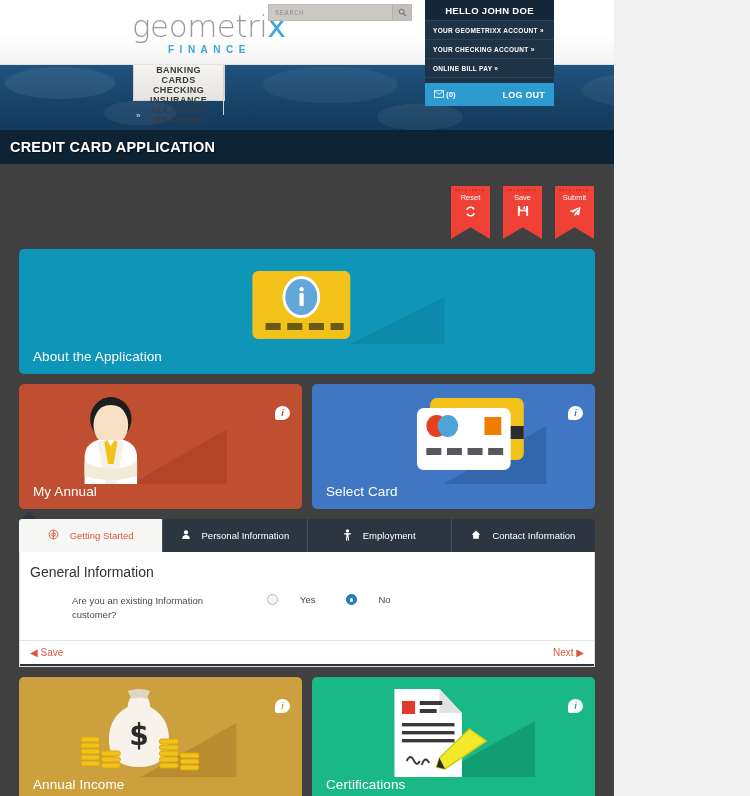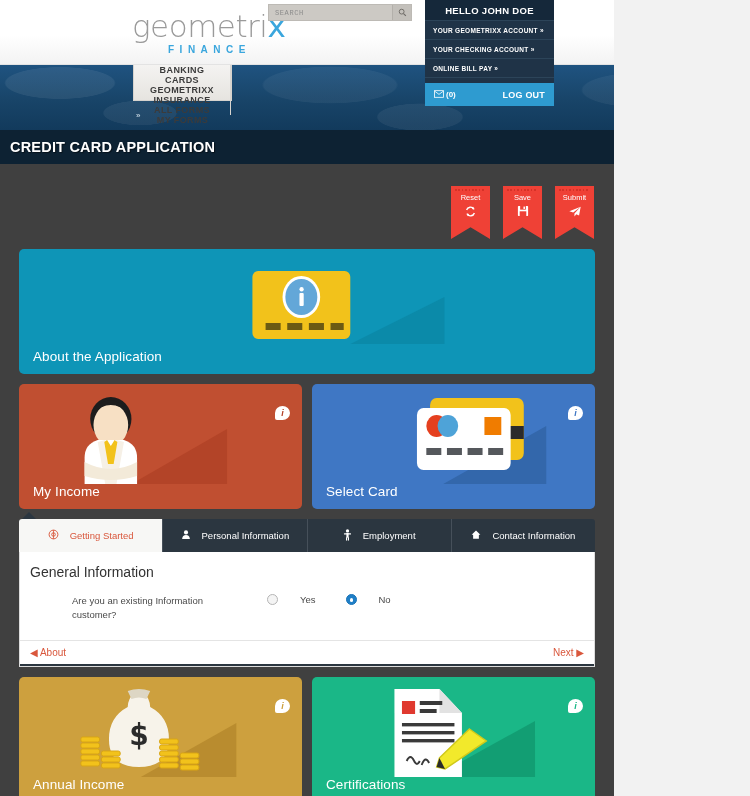--- a/index.html
+++ b/index.html
@@ -243,21 +243,21 @@
       </span>
       <span>(0)</span>
     </div>
     <div class="logout-txt">LOG OUT</div>
   </div>
 
   <div class="hero">
     <div class="nav">
       <div class="nav-item">BANKING</div>
       <div class="nav-item">CARDS</div>
-      <div class="nav-item">GEOMETRIXX</div>
+      <div class="nav-item">CHECKING</div>
       <div class="nav-item">INSURANCE</div>
       <div class="nav-item">ALL FORMS</div>
       <div class="nav-item">MY FORMS</div>
     </div>
   </div>
   <div class="crumb">»</div>
 
   <div class="title-band">
     <h1>CREDIT CARD APPLICATION</h1>
   </div>
@@ -329,21 +329,21 @@
               <ellipse cx="98" cy="35" rx="22" ry="22" fill="#1d1d1d"></ellipse>
               <ellipse cx="98" cy="41" rx="18.5" ry="21" fill="#f7e0c4"></ellipse>
               <path d="M78 30 Q98 12 118 30 Q116 20 98 16 Q80 19 78 30Z" fill="#1d1d1d"></path>
               <path d="M70 100 L70 74 Q70 60 84 56 L112 56 Q126 60 126 74 L126 100 Z" fill="#ffffff"></path>
               <path d="M92 56 L98 68 L104 56 L112 58 L104 100 L92 100 L84 58 Z" fill="#f6f0e6"></path>
               <path d="M94 56 L98 62 L102 56 L105 58 L101 80 L95 80 L91 58 Z" fill="#f2c21b"></path>
               <path d="M70 78 Q98 92 126 78 L126 92 Q98 100 70 92 Z" fill="#f3ead9"></path>
             </svg>
           </div>
           <div class="panel-info">i</div>
-          <div class="panel-title">My Income</div>
+          <div class="panel-title">My Annual</div>
         </div>
 
         <div class="panel p-card">
           <div class="panel-art">
             <svg width="100%" height="100%" viewBox="0 0 302 125" preserveAspectRatio="none">
               <path d="M140 100 L250 42 L250 100 Z" fill="#3367ab"></path>
               <rect x="126" y="14" width="100" height="62" rx="7" fill="#f2c21b"></rect>
               <rect x="182" y="42" width="44" height="13" fill="#2b2b2b"></rect>
               <rect x="112" y="24" width="100" height="62" rx="7" fill="#ffffff"></rect>
               <ellipse cx="133" cy="42" rx="11" ry="11" fill="#e5401f"></ellipse>
@@ -417,21 +417,21 @@
           <div class="flabel">Are you an existing Information customer?</div>
           <div class="radios">
             <span class="radio"></span>
             <span class="rlabel">Yes</span>
             <span class="radio on"></span>
             <span class="rlabel">No</span>
           </div>
         </div>
 
         <div class="tabfoot">
-          <span class="navlink">◀ About</span>
+          <span class="navlink">◀ Save</span>
           <span class="navlink">Next ▶</span>
         </div>
       </div>
     </div>
 
     <div class="panels">
       <div class="row4">
 
         <div class="panel p-income">
           <div class="panel-art">

